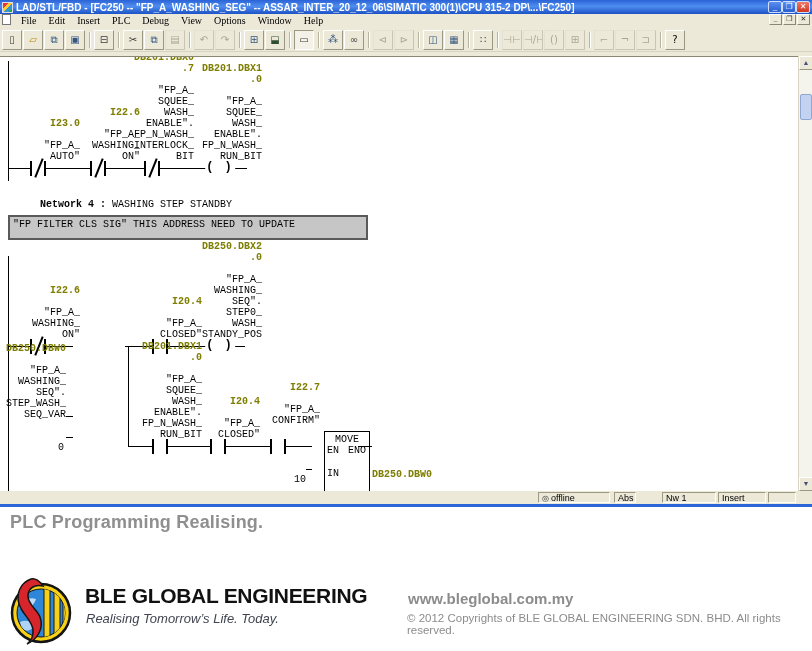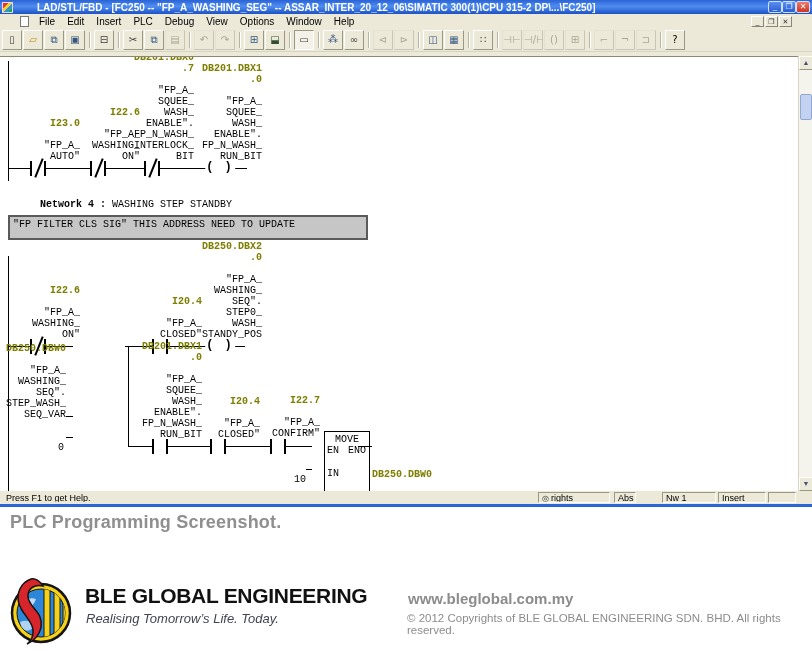--- a/index.html
+++ b/index.html
@@ -7,27 +7,27 @@
   .page { position:relative; width:812px; height:651px; background:#fff; }
 
   
   .app { position:absolute; top:0; left:0; width:812px; height:507px; background:#ece9d8; }
 
   .titlebar { position:absolute; top:0; left:0; width:812px; height:14px;
     background:linear-gradient(180deg,#2a63d6 0%,#4f8df0 45%,#1d52c4 100%);
     display:flex; align-items:center; gap:3px; padding:0 2px; }
   .app-icon { width:11px; height:11px; flex:0 0 auto;
     background:linear-gradient(135deg,#e33 0 30%,#fc3 30% 55%,#39c 55% 80%,#2a2 80%); border:1px solid #dde; }
-  .titlebar .title { flex:1; color:#fff; font-size:10px; font-weight:bold; white-space:nowrap; overflow:hidden; letter-spacing:0;margin-left:21px; }
+  .titlebar .title { flex:1; color:#fff; font-size:10px; font-weight:bold; white-space:nowrap; overflow:hidden; letter-spacing:0; }
   .winbtn { width:14px; height:12px; font-size:8px; line-height:10px; text-align:center; color:#fff;
     background:linear-gradient(180deg,#5b8ef0,#2a5ed0); border:1px solid #cfe0ff; border-radius:2px; flex:0 0 auto; }
   .winbtn.close { background:linear-gradient(180deg,#ef7a66,#cf3520); }
 
   .menubar { position:absolute; top:14px; left:0; width:812px; height:14px; background:#ece9d8;
-    display:flex; align-items:center; font-size:10px; color:#000; padding:0 20px; }
+    display:flex; align-items:flex-start; font-size:10px; color:#000; padding:0 2px;font-family:Liberation Serif, serif; }
   .doc-icon { width:9px; height:11px; border:1px solid #777; background:#fff; margin-right:4px; flex:0 0 auto; }
   .menu-item { padding:0 6px; line-height:13px; }
   .menubar .spacer { flex:1; }
   .mdibtn { width:13px; height:11px; font-size:7px; line-height:9px; text-align:center; color:#333;
     background:#ece9d8; border:1px solid; border-color:#fff #8a8775 #8a8775 #fff; margin-left:1px; flex:0 0 auto; }
 
   .toolbar { position:absolute; top:28px; left:0; width:812px; height:24px; background:#ece9d8;
     display:flex; align-items:center; padding:0 2px; border-bottom:1px solid #d8d4c4; }
   .tbtn { width:20px; height:20px; flex:0 0 auto; font-size:10px; line-height:18px; text-align:center;
     color:#3c3c3c; background:#ece9d8; border:1px solid; border-color:#fff #9a9783 #9a9783 #fff; margin-right:1px;
@@ -278,21 +278,21 @@
 WASH_
 ENABLE".
 FP_N_WASH_
 RUN_BIT</span>
       </div>
       <div class="lbl" style="left:218px;bottom:51px">
         <span class="addr">I20.4</span><br>
         <span class="sym">"FP_A_
 CLOSED"</span>
       </div>
-      <div class="lbl" style="left:278px;bottom:52px">
+      <div class="lbl" style="left:278px;bottom:65px">
         <span class="addr">I22.7</span><br>
         <span class="sym">"FP_A_
 CONFIRM"</span>
       </div>
 
       <div class="box" style="left:324px;top:374px;width:46px;height:61px">
         <div class="btitle">MOVE</div>
         <div class="pin-l" style="top:13px">EN</div>
         <div class="pin-r" style="top:13px">ENO</div>
         <div class="pin-l" style="top:36px">IN</div>
@@ -308,33 +308,32 @@
       </div>
     </div>
 
     <div class="vscroll">
       <div class="sarrow up">▲</div>
       <div class="sthumb"></div>
       <div class="sarrow down">▼</div>
     </div>
 
     <div class="statusbar">
-      <div class="spanel" style="left:2px;width:530px;border-color:transparent">Press F1 to get Help.</div>
       <div class="spanel" style="left:538px;width:72px">
-        <span class="conn-icon">◎</span><span>rights</span>
+        <span class="conn-icon">◎</span><span>offline</span>
       </div>
       <div class="spanel" style="left:614px;width:22px">Abs &lt; 5.2</div>
       <div class="spanel" style="left:662px;width:54px">Nw 1</div>
       <div class="spanel" style="left:718px;width:48px">Insert</div>
       <div class="spanel" style="left:768px;width:28px"></div>
     </div>
     <div class="bottomline"></div>
   </div>
 
-  <div class="caption">PLC Programming Screenshot.</div>
+  <div class="caption">PLC Programming Realising.</div>
 
   <div class="footer-logo">
     <svg width="68" height="70" viewBox="0 0 68 70">
       <defs>
           <clipPath id="globeclip">
             <circle cx="35" cy="37" r="24"></circle>
           </clipPath>
         </defs>
       <circle cx="35" cy="37" r="29" fill="#f7d117" stroke="#141414" stroke-width="2.5"></circle>
       <circle cx="35" cy="37" r="24" fill="#2e86d8" stroke="#141414" stroke-width="1"></circle>

